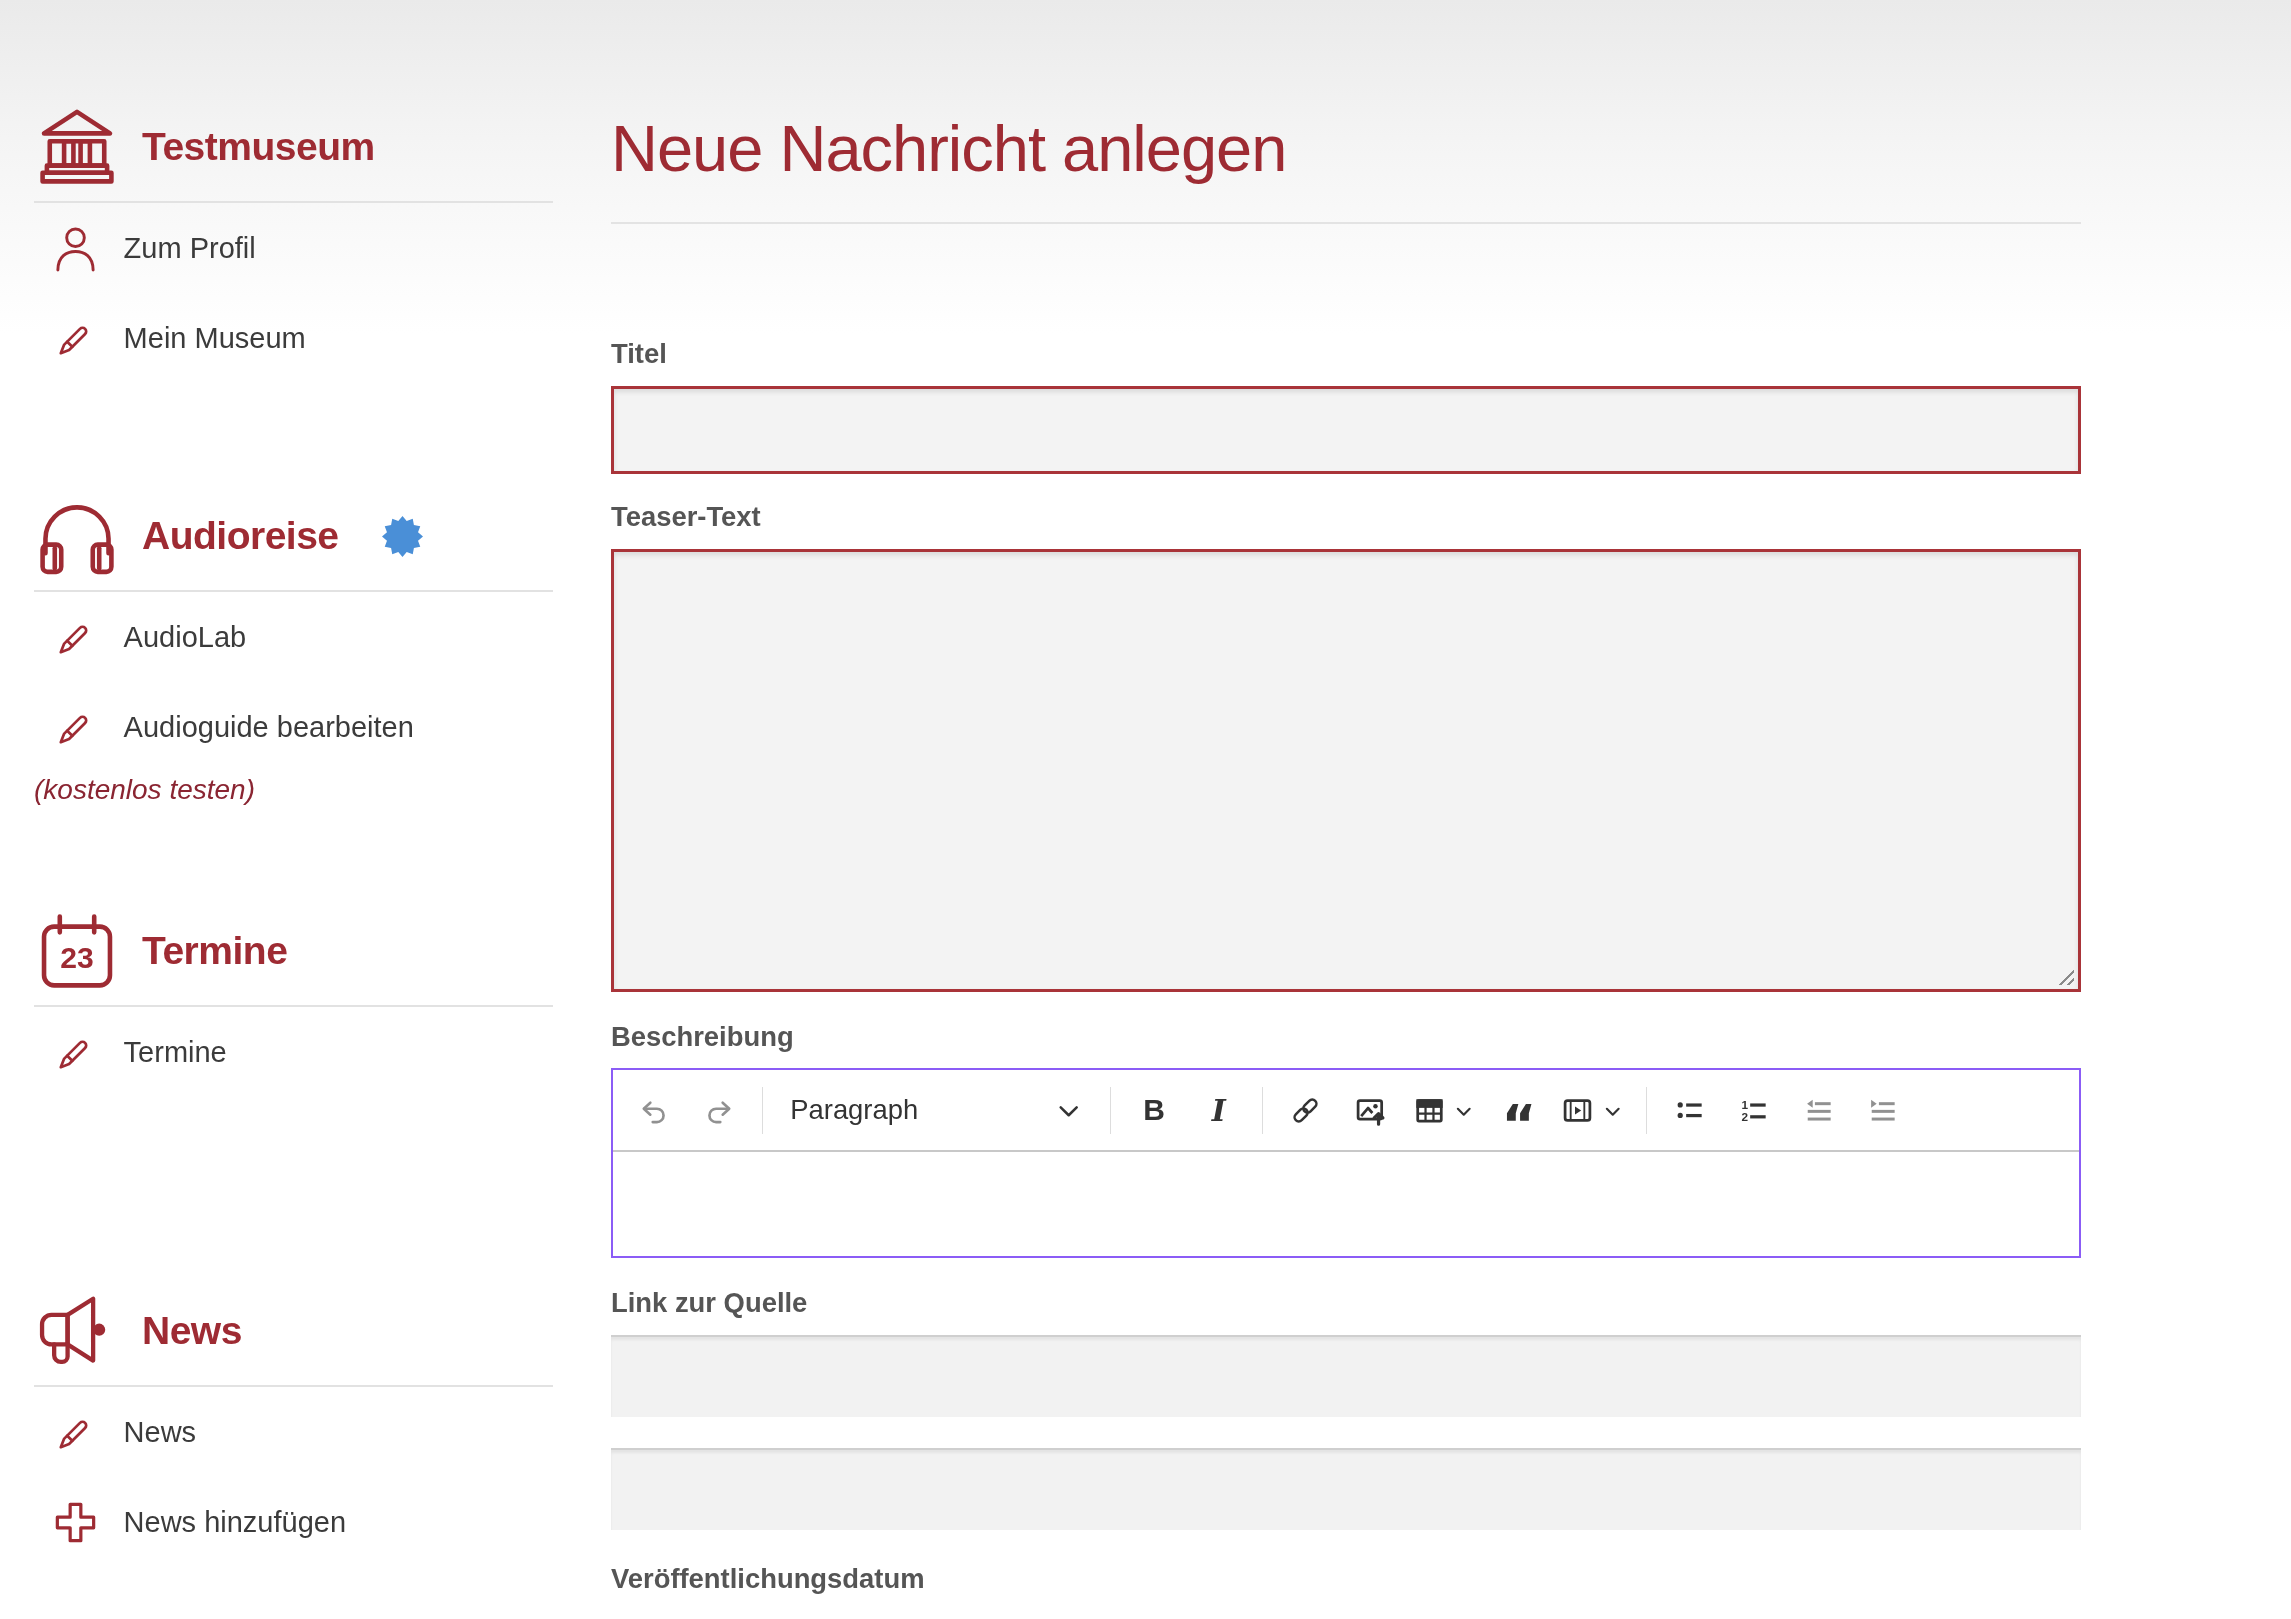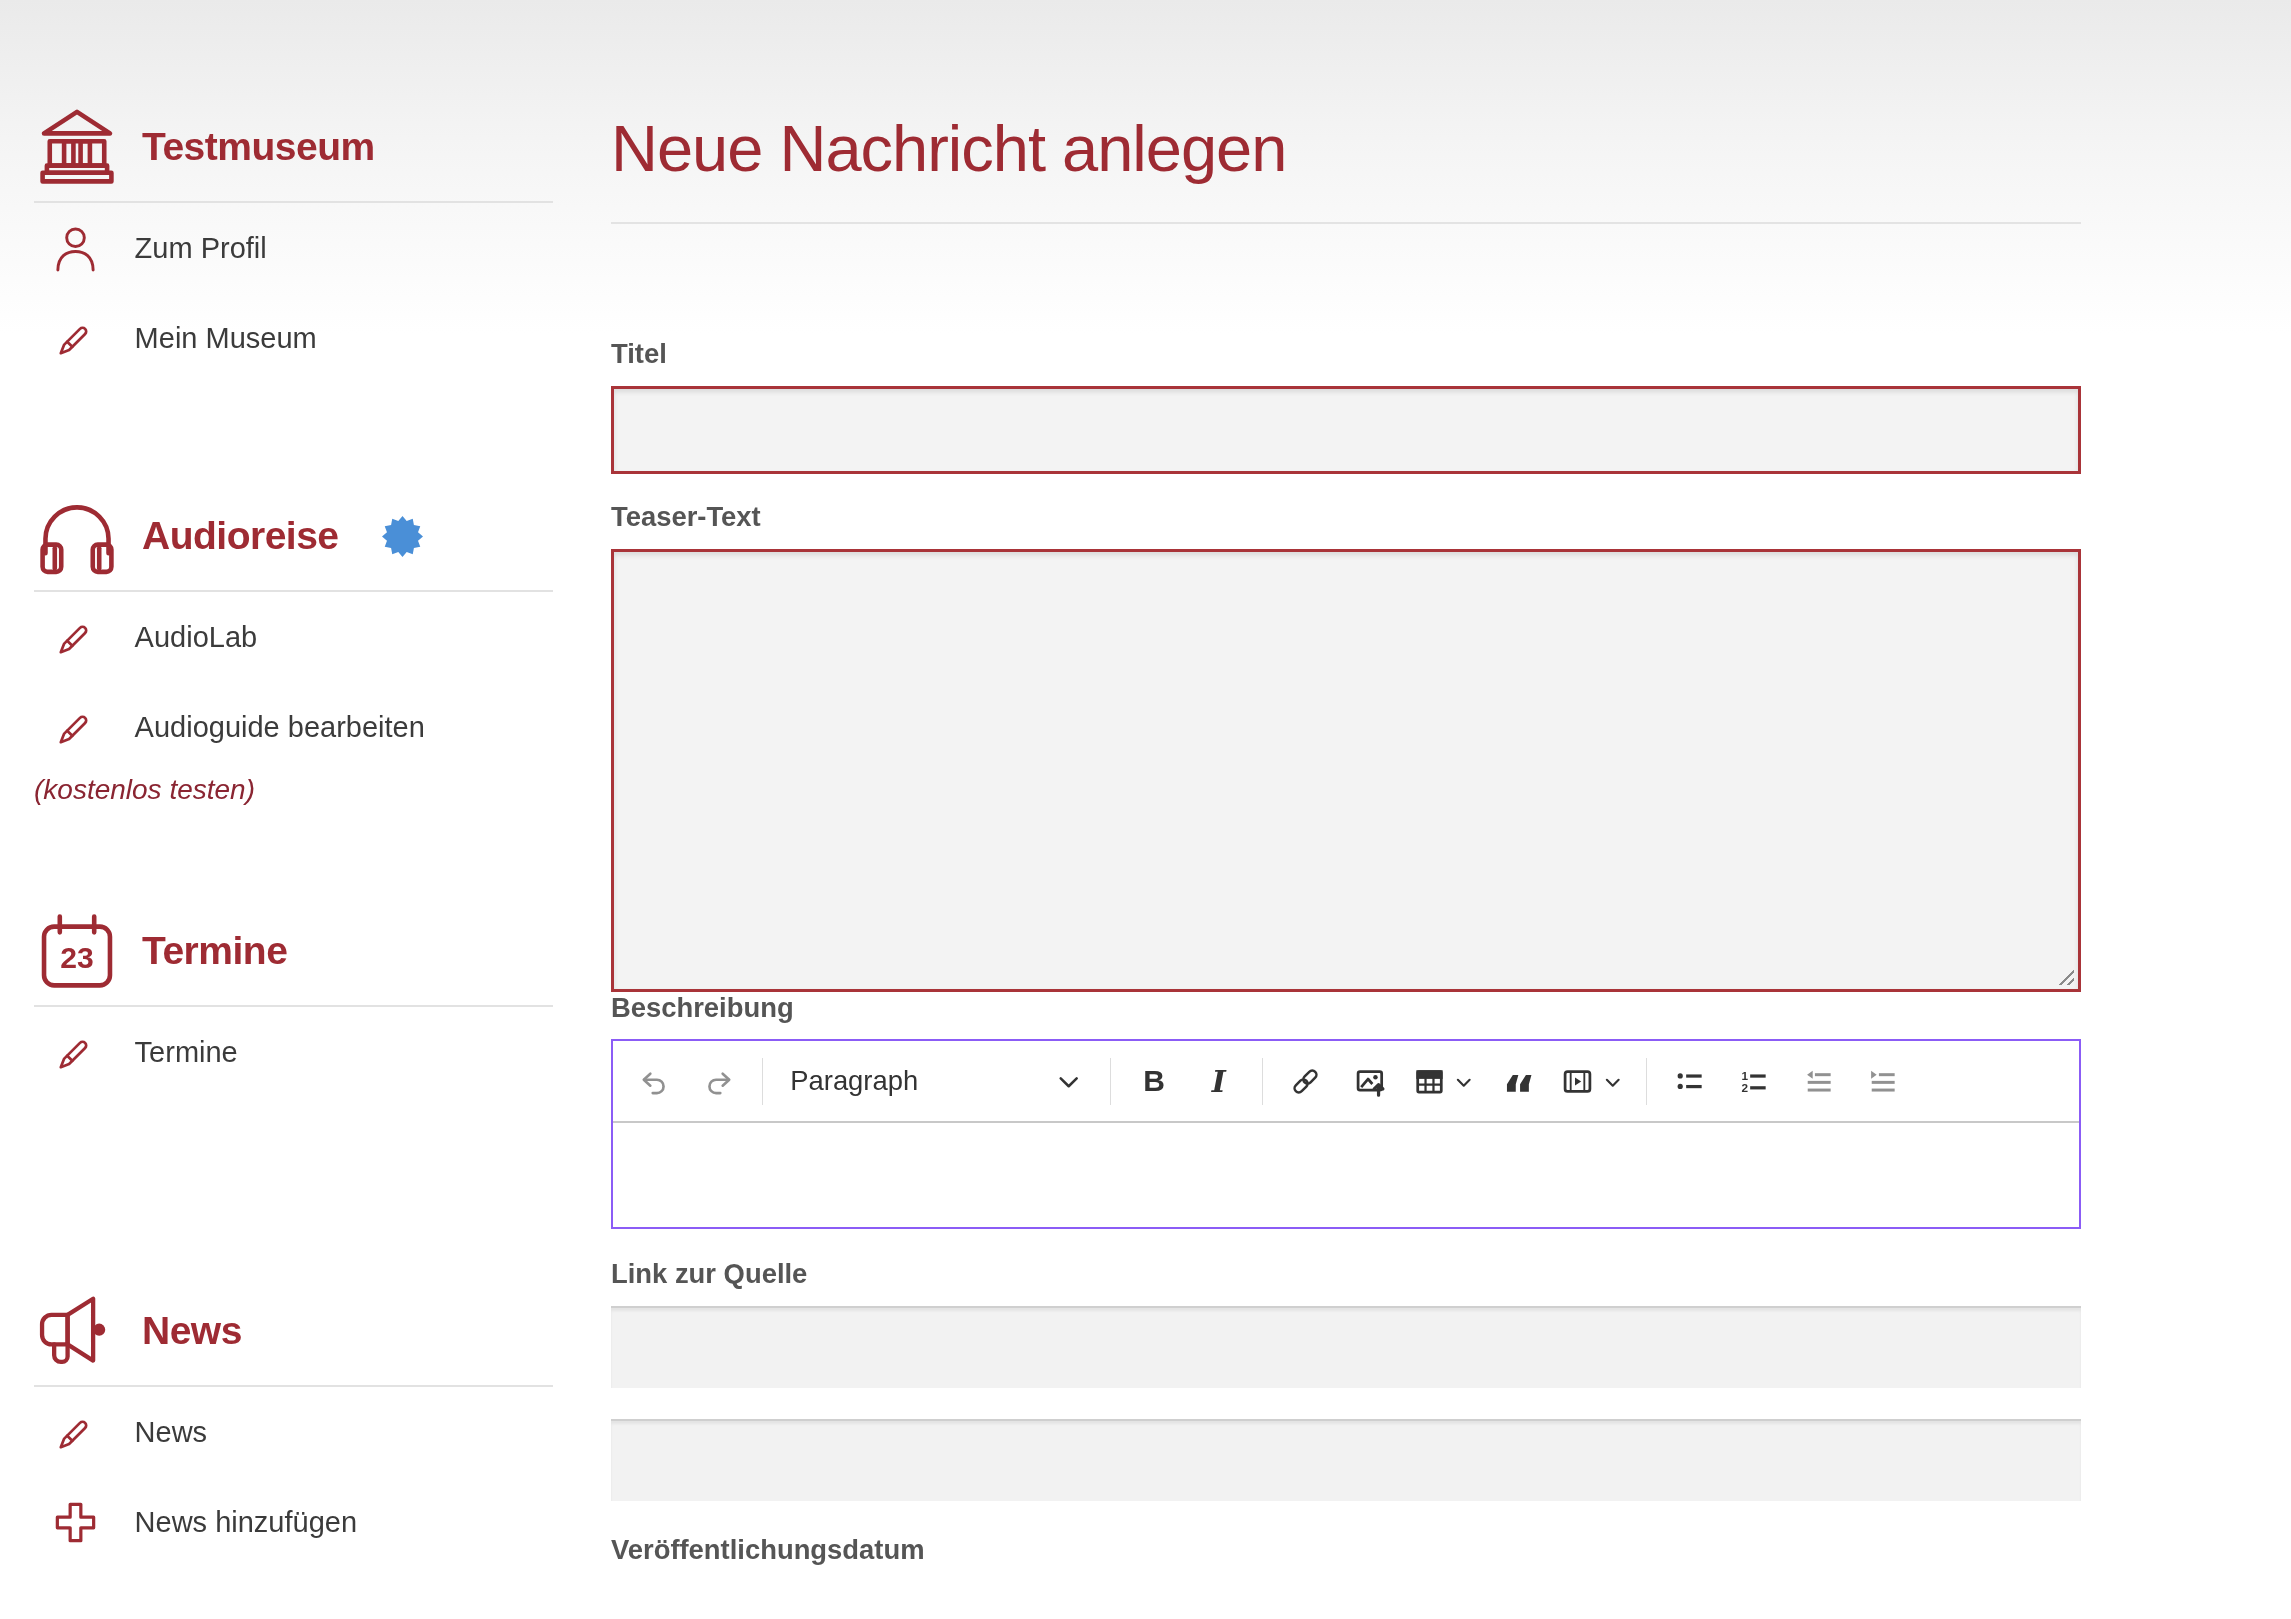--- a/index.html
+++ b/index.html
@@ -13,34 +13,34 @@
   }
   
   .sidebar{position:absolute;left:34px;top:0;width:519px;}
   .side-section{position:absolute;left:0;width:519px;}
   .side-heading{display:flex;align-items:center;gap:22px;height:108px;}
   .hicon{width:86px;height:86px;display:flex;align-items:center;justify-content:center;color:var(--red);flex:0 0 auto;}
   .hicon svg{width:100%;height:100%;}
   .htitle{font-size:39px;font-weight:700;color:var(--red);letter-spacing:-0.5px;}
   .hbadge{width:41px;height:41px;margin-left:21.6px;flex:0 0 auto;}
   .side-divider{height:2px;background:#e2e2e2;margin-top:0;}
-  .side-item{display:flex;align-items:center;gap:36px;height:90px;padding-left:17.6px;cursor:pointer;}
+  .side-item{display:flex;align-items:center;gap:25px;height:90px;padding-left:17.6px;cursor:pointer;}
   .side-item:first-of-type{margin-top:19.6px;}
   .iicon{width:47px;height:47px;display:flex;align-items:center;justify-content:center;color:var(--red);flex:0 0 auto;}
   .iicon svg{width:100%;height:100%;}
   .ilabel{font-size:29px;color:#3b3b3b;}
   .side-note{font-size:28px;font-style:italic;font-weight:500;color:#8a2532;padding-right:19.6px;margin-top:2px;}
   
   .main{position:absolute;left:611px;top:0;width:1470px;}
   .page-title{margin:0;padding-top:116px;font-size:65px;font-weight:300;color:var(--red);letter-spacing:-1px;line-height:1;}
   .main-divider{margin-top:41px;height:2px;background:#e3e3e3;}
   .group label{display:block;font-size:27.4px;font-weight:700;color:#555;margin-bottom:15.7px;}
   .g-titel{margin-top:114px;}
   .g-teaser{margin-top:27.4px;}
-  .g-beschreibung{}
+  .g-beschreibung{margin-top:29px;}
   .g-link{margin-top:29px;}
   .g-stichworte{margin-top:31px;}
   .g-datum{margin-top:33px;}
   .input-red, .textarea-red{
     display:block;width:100%;box-sizing:border-box;
     background:#f3f3f3;border:3.9px solid var(--red-border);
     box-shadow:inset 0 2.9px 4.9px rgba(0,0,0,0.10);
     font-size:29px;color:#333;padding:9.8px 15.7px;outline:none;border-radius:0;
   }
   .input-red{height:88px;}

